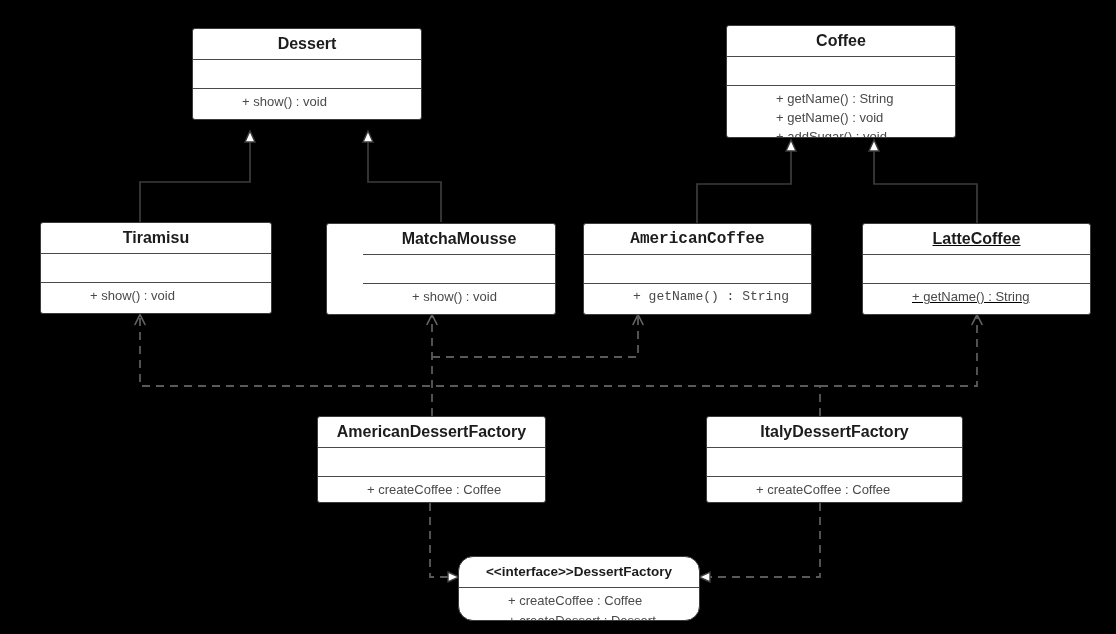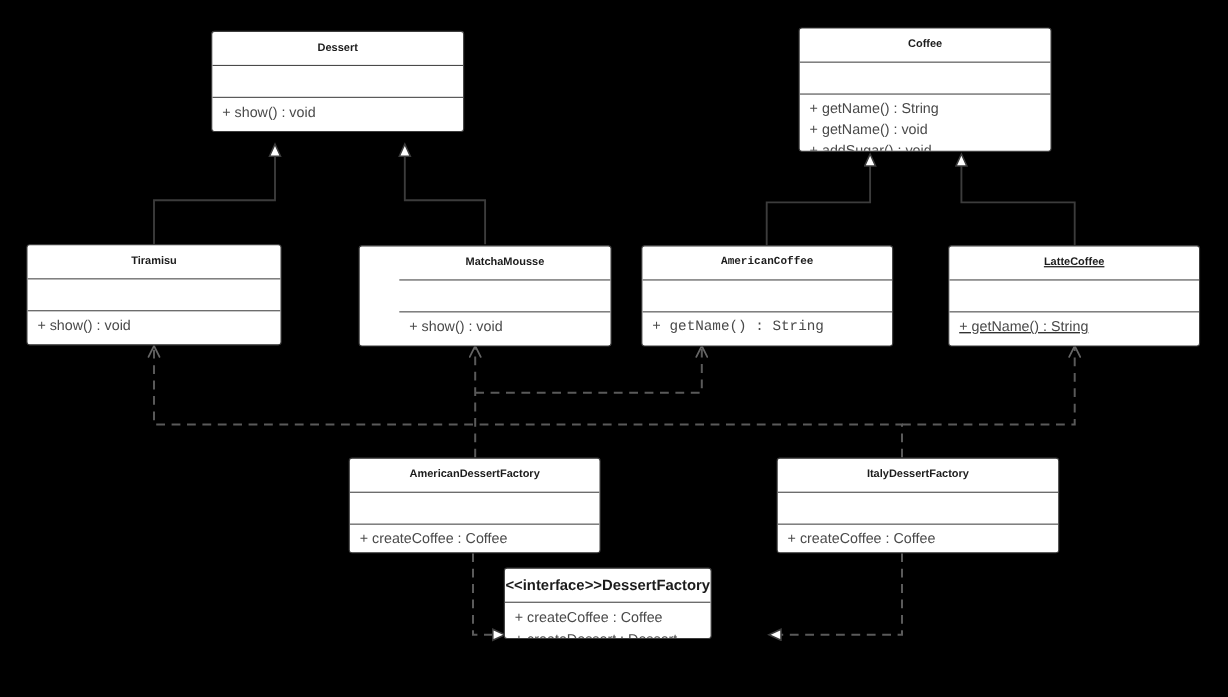--- a/index.html
+++ b/index.html
@@ -5,26 +5,26 @@
   html,body{margin:0;padding:0;background:#000;}
   body{width:1116px;height:634px;overflow:hidden;
        font-family:"Liberation Sans","DejaVu Sans",sans-serif;}
   #stage{position:relative;width:1116px;height:634px;background:#000;}
   svg#wires{position:absolute;left:0;top:0;width:1116px;height:634px;}
 
   .uml-class{position:absolute;background:#ffffff;border:1.6px solid #3c3c3c;
              border-radius:3px;box-sizing:border-box;overflow:hidden;
              box-shadow:0 0 0 0.5px rgba(0,0,0,.25);}
   .uml-name{height:30px;line-height:30px;text-align:center;
-            font-weight:bold;font-size:10px;color:#1c1c1c;
+            font-weight:bold;font-size:16px;color:#1c1c1c;
             border-bottom:1.4px solid #4a4a4a;white-space:nowrap;}
   .uml-attrs{height:28px;border-bottom:1.4px solid #4a4a4a;}
   .uml-ops{padding:3px 0 0 0;}
   .uml-ops .op{font-size:13px;color:#4a4a4a;line-height:19px;
-               padding-left:9px;white-space:nowrap;}
+               padding-left:9px;white-space:nowrap;margin-left:40px;}
   .iface .uml-name{font-size:13.5px;}
   .iface .uml-ops .op{line-height:20px;}
 </style>
 </head>
 <body>
 
 <div id="stage">
 
   <svg id="wires" viewBox="0 0 1116 634" xmlns="http://www.w3.org/2000/svg">
     <defs>
@@ -77,21 +77,21 @@
   <div class="uml-class" style="left:726px;top:25px;width:230px;height:113px;">
     <div class="uml-name">Coffee</div>
     <div class="uml-attrs"></div>
     <div class="uml-ops">
       <div class="op">+ getName() : String</div>
       <div class="op">+ getName() : void</div>
       <div class="op">+ addSugar() : void</div>
     </div>
   </div>
 
-  <div class="uml-class" style="left:24px;top:222px;width:232px;height:92px;">
+  <div class="uml-class" style="left:40px;top:222px;width:232px;height:92px;">
     <div class="uml-name">Tiramisu</div>
     <div class="uml-attrs"></div>
     <div class="uml-ops">
       <div class="op">+ show() : void</div>
     </div>
   </div>
 
   <div class="uml-class" style="left:326px;top:223px;width:230px;height:92px;padding-left:36px;">
     <div class="uml-name">MatchaMousse</div>
     <div class="uml-attrs"></div>
@@ -127,21 +127,21 @@
 
   <div class="uml-class" style="left:706px;top:416px;width:257px;height:87px;">
     <div class="uml-name">ItalyDessertFactory</div>
     <div class="uml-attrs"></div>
     <div class="uml-ops">
       <div class="op">+ createCoffee : Coffee</div>
       <div class="op">+ createDessert : Dessert</div>
     </div>
   </div>
 
-  <div class="uml-class iface" style="left:458px;top:516px;width:189px;height:65px;">
+  <div class="uml-class iface" style="left:458px;top:556px;width:242px;height:65px;border-radius:15px;">
     <div class="uml-name">&lt;&lt;interface&gt;&gt;DessertFactory</div>
     <div class="uml-ops">
       <div class="op">+ createCoffee : Coffee</div>
       <div class="op">+ createDessert : Dessert</div>
     </div>
   </div>
 
 </div>
 
 </body></html>

